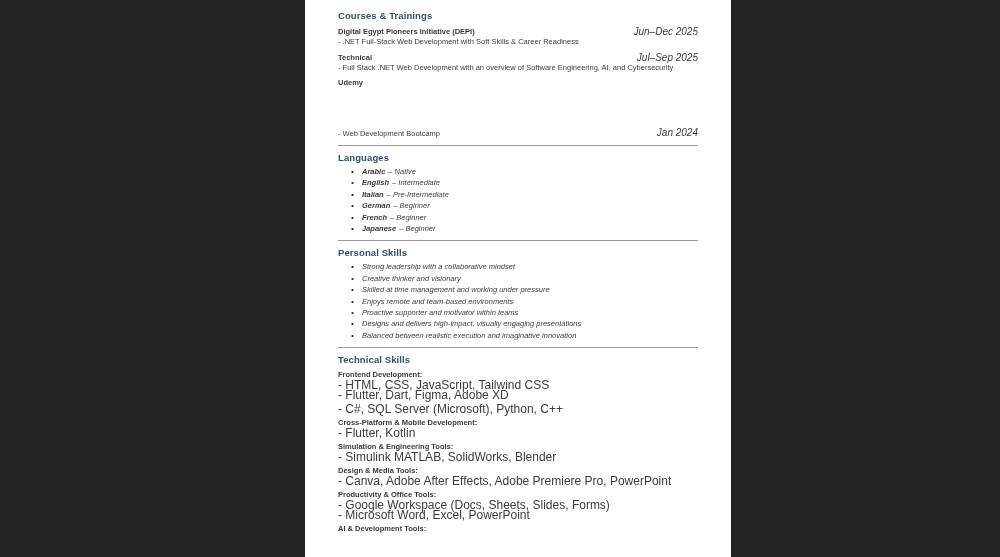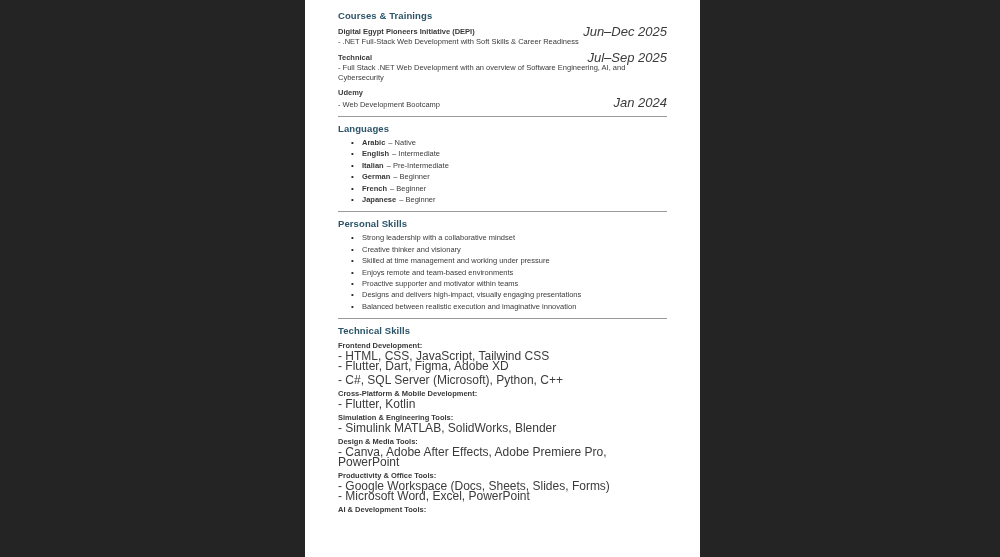--- a/index.html
+++ b/index.html
@@ -7,51 +7,52 @@
   body {
     background: #242424;
     font-family: "Liberation Sans", sans-serif;
     color: #3b3b3b;
     position: relative;
   }
   .page {
     position: absolute;
     left: 305px;
     top: 0;
-    width: 395px;
+    width: 426px;
     height: 557px;
     background: #ffffff;
     padding: 10px 33px 0 33px;
   }
   .section-heading {
     color: #2b5468;
     font-size: 9.5px;
     font-weight: bold;
     line-height: 12px;
     letter-spacing: 0.1px;
   }
   .rule {
     border: none;
     border-top: 1px solid #9a9a9a;
     margin: 6px 0 6px 0;
   }
   
   .entry { margin-top: 5px; }
   .entry-head { display: flex; justify-content: space-between; align-items: flex-end; line-height: 10px; gap: 44px; }
   .entry-title { font-size: 7.5px; font-weight: bold; color: #383838; }
-  .entry-date { font-size: 13px; font-style: italic; color: #3b3b3b; white-space: nowrap; }
+  .entry-date { font-size: 10px; font-style: italic; color: #3b3b3b; white-space: nowrap; }
   .entry-line { font-size: 7.5px; line-height: 10px; }
-  .entry-line-row { display: flex; justify-content: space-between; align-items: baseline; line-height: 10px; }
+  .entry-line-row { display: flex; justify-content: space-between; align-items: baseline; line-height: 10px; margin-top: 40px; }
   
   ul.bullets { list-style: none; margin-top: 2px; }
   ul.bullets li {
     font-size: 7.5px;
     line-height: 11.4px;
     padding-left: 24px;
     position: relative;
+    font-style: italic;
   }
   ul.bullets li::before {
     content: "•";
     position: absolute;
     left: 13px;
     top: 0;
     font-size: 8px;
     color: #222;
   }
   .lang-name { font-weight: bold; color: #383838; }

